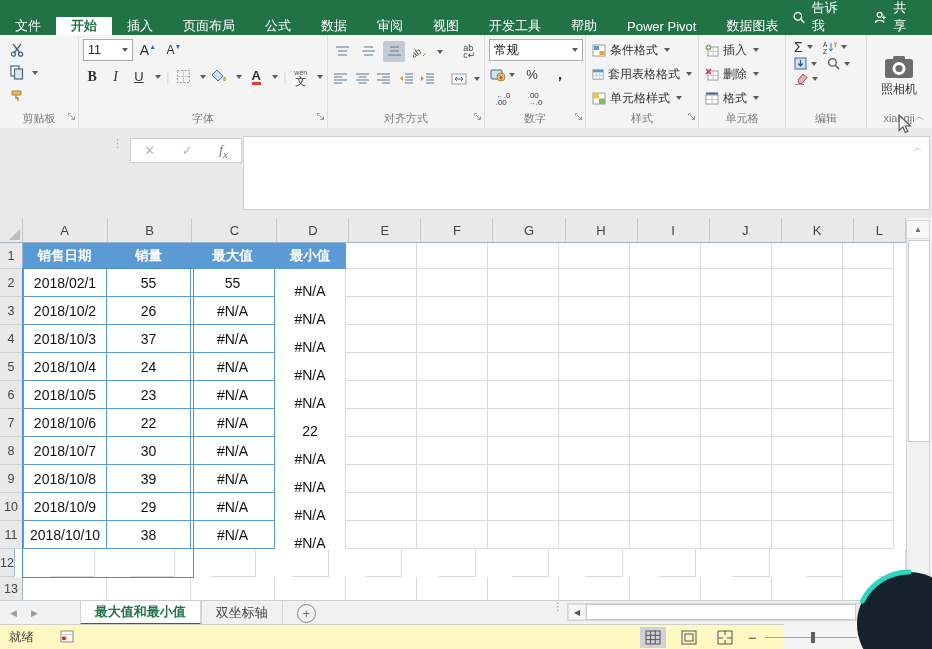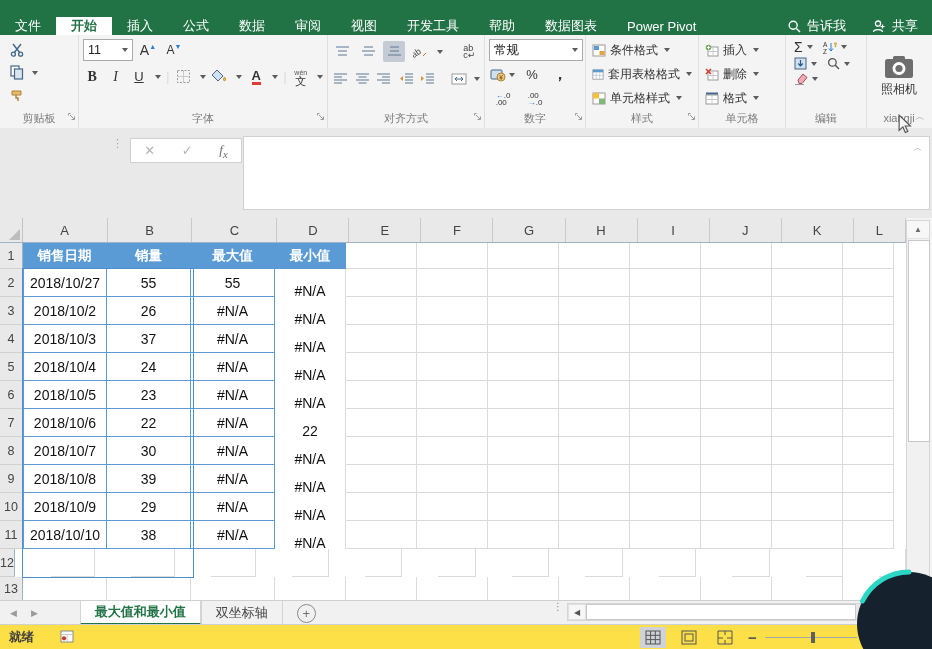--- a/index.html
+++ b/index.html
@@ -66,21 +66,21 @@
   .tabnav{display:flex;align-items:center;gap:14px;padding:0 12px 0 10px;color:#9b9b9b;font-size:9px;}
   .stab{display:flex;align-items:center;padding:0 14px;color:#444;border-right:1px solid #d4d4d4;border-left:1px solid #d4d4d4;cursor:default;white-space:nowrap;}
   .stab.active{background:#fff;color:#217346;font-weight:bold;border-bottom:2px solid #217346;}
   .addsheet{width:17px;height:17px;border:1px solid #8a8a8a;border-radius:50%;color:#6f6f6f;display:flex;align-items:center;justify-content:center;font-size:13px;line-height:13px;align-self:center;margin-left:14px;}
   .tabdots{position:absolute;left:553px;top:3px;color:#8f8f8f;font-size:10px;line-height:6px;}
   .hscroll{position:absolute;left:567px;top:603px;width:346px;height:18px;background:#f1f1f1;border:1px solid #d6d6d6;display:flex;align-items:stretch;box-sizing:border-box;}
   .hscroll .arr{width:16px;display:flex;align-items:center;justify-content:center;background:#f7f7f7;color:#555;font-size:8px;border:1px solid #e0e0e0;}
   .hthumb{flex:0 0 268px;background:#fff;border:1px solid #c9c9c9;margin:0;}
   .htrack{flex:1;background:#e6e6e6;}
   
-  .statusbar{position:absolute;left:0;top:624px;width:932px;height:25px;background:#fde047;border-top:1px solid #d0d0d0;display:flex;align-items:center;color:#3f3f3f;font-size:12.5px;font-weight:bold;}
+  .statusbar{position:absolute;left:0;top:624px;width:784px;height:25px;background:#fef9c3;border-top:1px solid #d0d0d0;display:flex;align-items:center;color:#3f3f3f;font-size:12.5px;}
   .statusbar .ready{padding-left:9px;}
   .macroicon{margin-left:26px;}
   .viewbtns{position:absolute;left:640px;top:0;height:25px;display:flex;align-items:center;gap:10px;}
   .vb{width:26px;height:21px;display:flex;align-items:center;justify-content:center;}
   .vb.sel{background:#cfd2d6;}
   .zoomctl{position:absolute;left:748px;top:0;height:25px;display:flex;align-items:center;gap:8px;color:#555;}
   .zline{width:92px;height:1px;background:#a6a6a6;position:relative;}
   .zthumb{position:absolute;left:46px;top:-5px;width:4px;height:11px;background:#5f5f5f;}
   .zminus{font-size:15px;} .zplus{font-size:15px;}
   .zpct{font-size:12.5px;color:#3f3f3f;width:40px;}
@@ -92,28 +92,29 @@
 </head>
 <body>
 
 <div id="app">
 
   <div class="menubar">
     <div id="menu-tabs">
         <div class="mtab">文件</div>
         <div class="mtab active">开始</div>
         <div class="mtab">插入</div>
+        <div class="mtab">页面布局</div>
         <div class="mtab">公式</div>
         <div class="mtab">数据</div>
         <div class="mtab">审阅</div>
         <div class="mtab">视图</div>
         <div class="mtab">开发工具</div>
         <div class="mtab">帮助</div>
+        <div class="mtab">Power Pivot</div>
         <div class="mtab">数据图表</div>
-        <div class="mtab">Power Pivot</div>
       </div>
     <div class="menu-right">
       <div class="mitem">
         <svg width="13" height="13" viewBox="0 0 13 13">
             <circle cx="5.2" cy="5.2" r="4" fill="none" stroke="#fff" stroke-width="1.4"></circle>
             <line x1="8.4" y1="8.4" x2="12" y2="12" stroke="#fff" stroke-width="1.4"></line>
           </svg>
         <span>告诉我</span>
       </div>
       <div class="mitem">
@@ -523,21 +524,21 @@
           <div class="cell" style="width: 71px;"></div>
           <div class="cell" style="width: 71px;"></div>
           <div class="cell" style="width: 71px;"></div>
           <div class="cell" style="width: 71px;"></div>
           <div class="cell" style="width: 71px;"></div>
           <div class="cell" style="width: 51px;"></div>
         </div>
         <div class="growline" style="height: 28px;">
           <div class="rowhdr" style="height: 27px;">2</div>
           <div class="cell tbl tbl-left" style="width: 84px;">
-            <span>2018/10/27</span>
+            <span>2018/02/1</span>
           </div>
           <div class="cell tbl" style="width: 84px;">
             <span>55</span>
           </div>
           <div class="cell tbl" style="width: 84px;">
             <span>55</span>
           </div>
           <div class="cell nob" style="width: 71px;">
             <span class="off">#N/A</span>
           </div>

